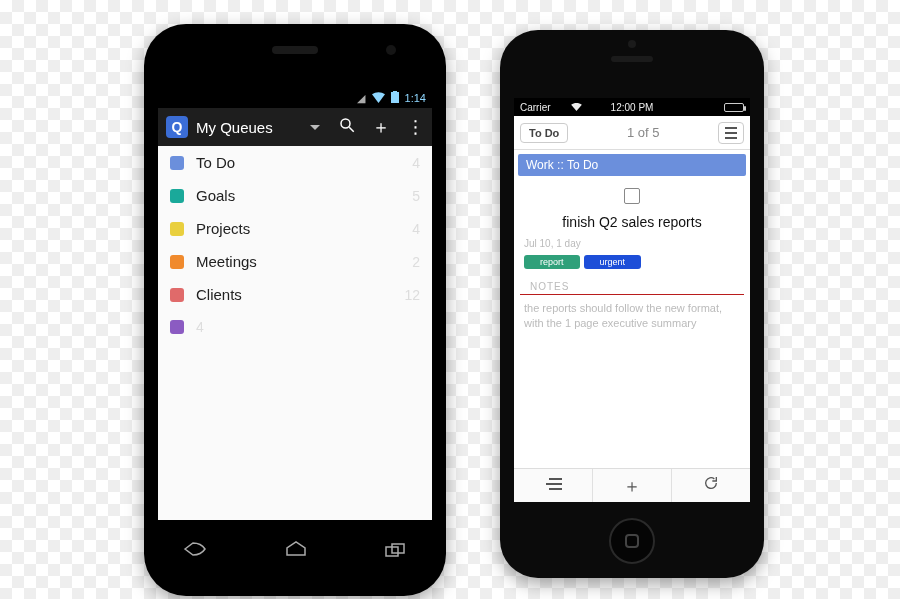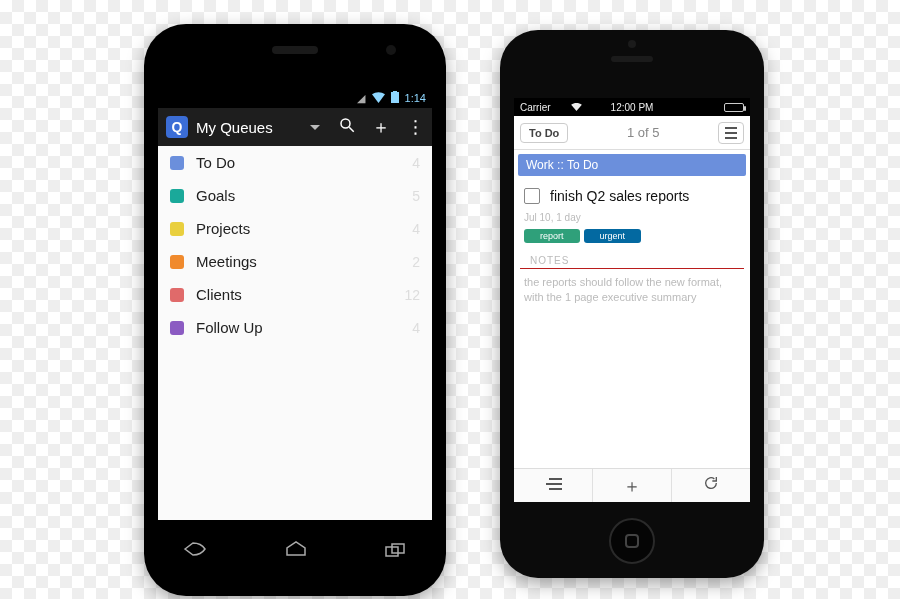--- a/index.html
+++ b/index.html
@@ -158,21 +158,21 @@
   }
   .ios-menu span{width:12px; height:2px; background:#555;}
   .ios-body { padding: 0; font-size: 12px; }
   .crumb {
     background: #6b8fdc; color: #fff;
     padding: 4px 8px; font-size: 12px;
     margin: 4px; border-radius: 2px;
   }
   .task-row {
     display: flex; align-items: center; gap: 10px;
-    padding: 8px 10px; font-size: 14px; color: #111;
+    padding: 8px 10px; font-size: 14px; color: #111; flex-direction: column;
   }
   .task-row .checkbox {
     width: 16px; height: 16px; border: 1px solid #888; border-radius: 2px;
     cursor: pointer; flex-shrink: 0;
   }
   .meta-line { color: #bbb; font-size: 10px; padding: 0 10px 6px; }
   .tags { display: flex; gap: 4px; padding: 0 10px 8px; }
   .tag { color: #fff; font-size: 9px; padding: 2px 16px; border-radius: 3px; }
   .notes-label { color: #bbb; font-size: 10px; letter-spacing: 1px; padding: 4px 10px 2px; border-bottom:1px solid #b91c1c; margin: 0 6px;}
   .notes-body { color: #bbb; font-size: 11px; line-height: 1.4; padding: 6px 10px; }
@@ -247,21 +247,20 @@
         <span class="label">Meetings</span>
         <span class="count">2</span>
       </div>
       <div class="queue-row">
         <span class="swatch" style="background:#e06a6a"></span>
         <span class="label">Clients</span>
         <span class="count">12</span>
       </div>
       <div class="queue-row">
         <span class="swatch" style="background:#8b5bc2"></span>
-        <span class="label">Follow Up</span>
         <span class="count">4</span>
       </div>
     </div>
   </div>
 
   <div class="android-nav">
     <span class="navkey">
       <svg width="24" height="16" viewBox="0 0 24 16">
           <path d="M2 8 L10 2 Q18 2 22 8 Q18 14 10 14 Z" fill="none" stroke="#aaa" stroke-width="1.5"></path>
         </svg>
@@ -313,21 +312,21 @@
 
       <div class="task-row">
         <span class="checkbox"></span>
         <span>finish Q2 sales reports</span>
       </div>
 
       <div class="meta-line">Jul 10, 1 day</div>
 
       <div class="tags">
         <span class="tag" style="background:#2fa07a">report</span>
-        <span class="tag" style="background:#0369a1">urgent</span>
+        <span class="tag" style="background:#1d4ed8">urgent</span>
       </div>
 
       <div class="notes-label">NOTES</div>
       <div class="notes-body">the reports should follow the new format, with the 1 page executive summary</div>
     </div>
 
     <div class="ios-toolbar">
       <div class="tbtn">
         <svg width="18" height="14" viewBox="0 0 18 14">
           <line x1="5" y1="2" x2="18" y2="2" stroke="#555" stroke-width="2"></line>

